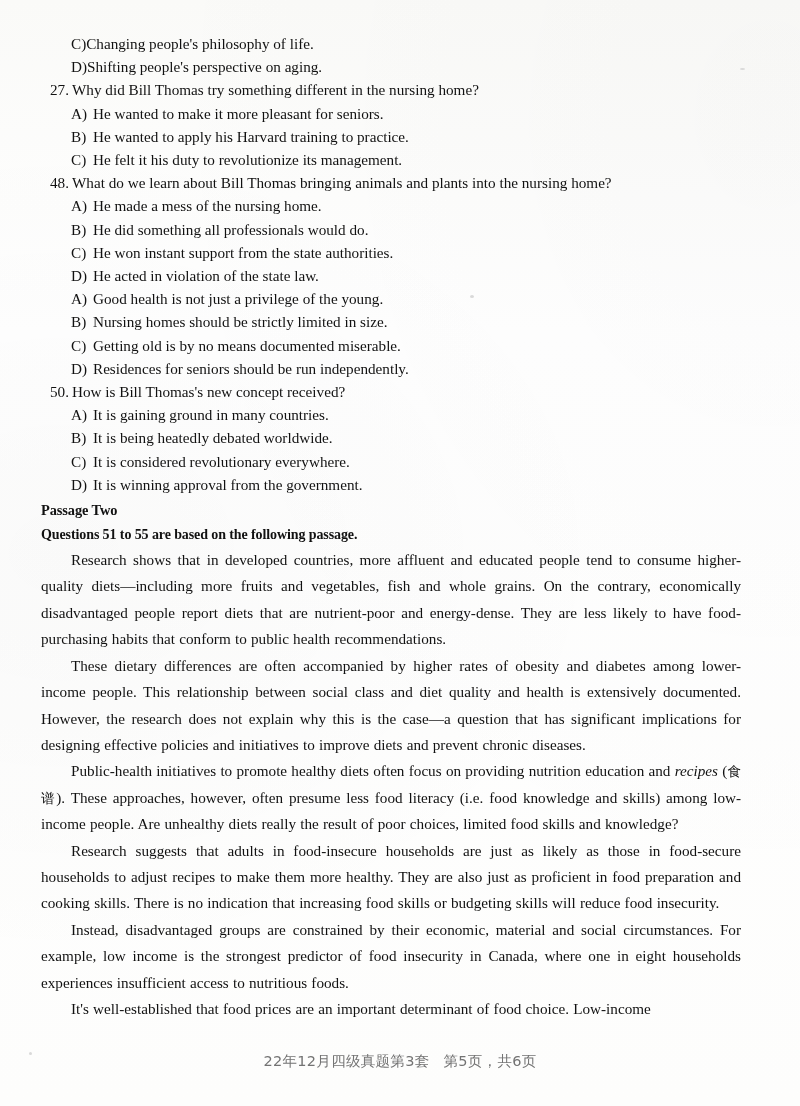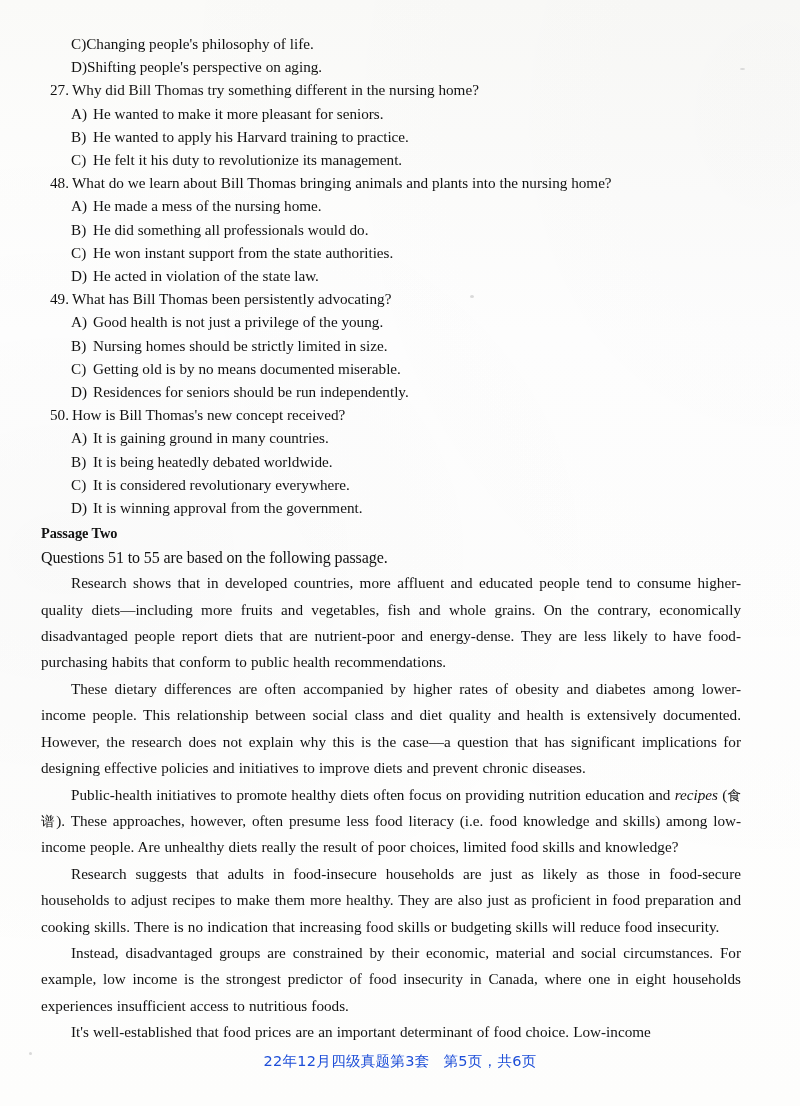--- a/index.html
+++ b/index.html
@@ -69,23 +69,23 @@
   }
   
   .passage-head {
     font-size: 14.4px;
     line-height: 22px;
     font-weight: bold;
     margin: 3px 0 0 0;
     letter-spacing: -0.1px;
   }
   .passage-sub {
-    font-size: 16px;
+    font-size: 14px;
     line-height: 23px;
-    font-weight: normal;
+    font-weight: bold;
     margin: 2px 0 1px 0;
     letter-spacing: -0.1px;
   }
   
   .para {
     font-size: 15.2px;
     line-height: 26.4px;
     text-align: justify;
     text-justify: inter-word;
     margin: 0;
@@ -99,21 +99,21 @@
   .cjk { font-family: "DejaVu Sans", "Liberation Sans", sans-serif; font-size: 13.6px; }
   
   .footer {
     position: absolute;
     left: 0;
     top: 1052px;
     width: 800px;
     text-align: center;
     font-family: "DejaVu Sans", "Liberation Sans", sans-serif;
     font-size: 14.5px;
-    color: #1d4ed8;
+    color: #737373;
     letter-spacing: 0.3px;
   }
   .footer .gap { display: inline-block; width: 14px; }
   .speck {
     position: absolute;
     background: #d9d9d9;
     border-radius: 50%;
   }
 </style>
 </head>
@@ -156,23 +156,20 @@
     <p class="q-line opt">
       <span class="opt-letter">B)</span><span>He did something all professionals would do.</span>
     </p>
     <p class="q-line opt">
       <span class="opt-letter">C)</span><span>He won instant support from the state authorities.</span>
     </p>
     <p class="q-line opt">
       <span class="opt-letter">D)</span><span>He acted in violation of the state law.</span>
     </p>
 
-    <p class="q-line q-stem">
-      <span class="q-num">49.</span><span>What has Bill Thomas been persistently advocating?</span>
-    </p>
     <p class="q-line opt">
       <span class="opt-letter">A)</span><span>Good health is not just a privilege of the young.</span>
     </p>
     <p class="q-line opt">
       <span class="opt-letter">B)</span><span>Nursing homes should be strictly limited in size.</span>
     </p>
     <p class="q-line opt">
       <span class="opt-letter">C)</span><span>Getting old is by no means documented miserable.</span>
     </p>
     <p class="q-line opt">

